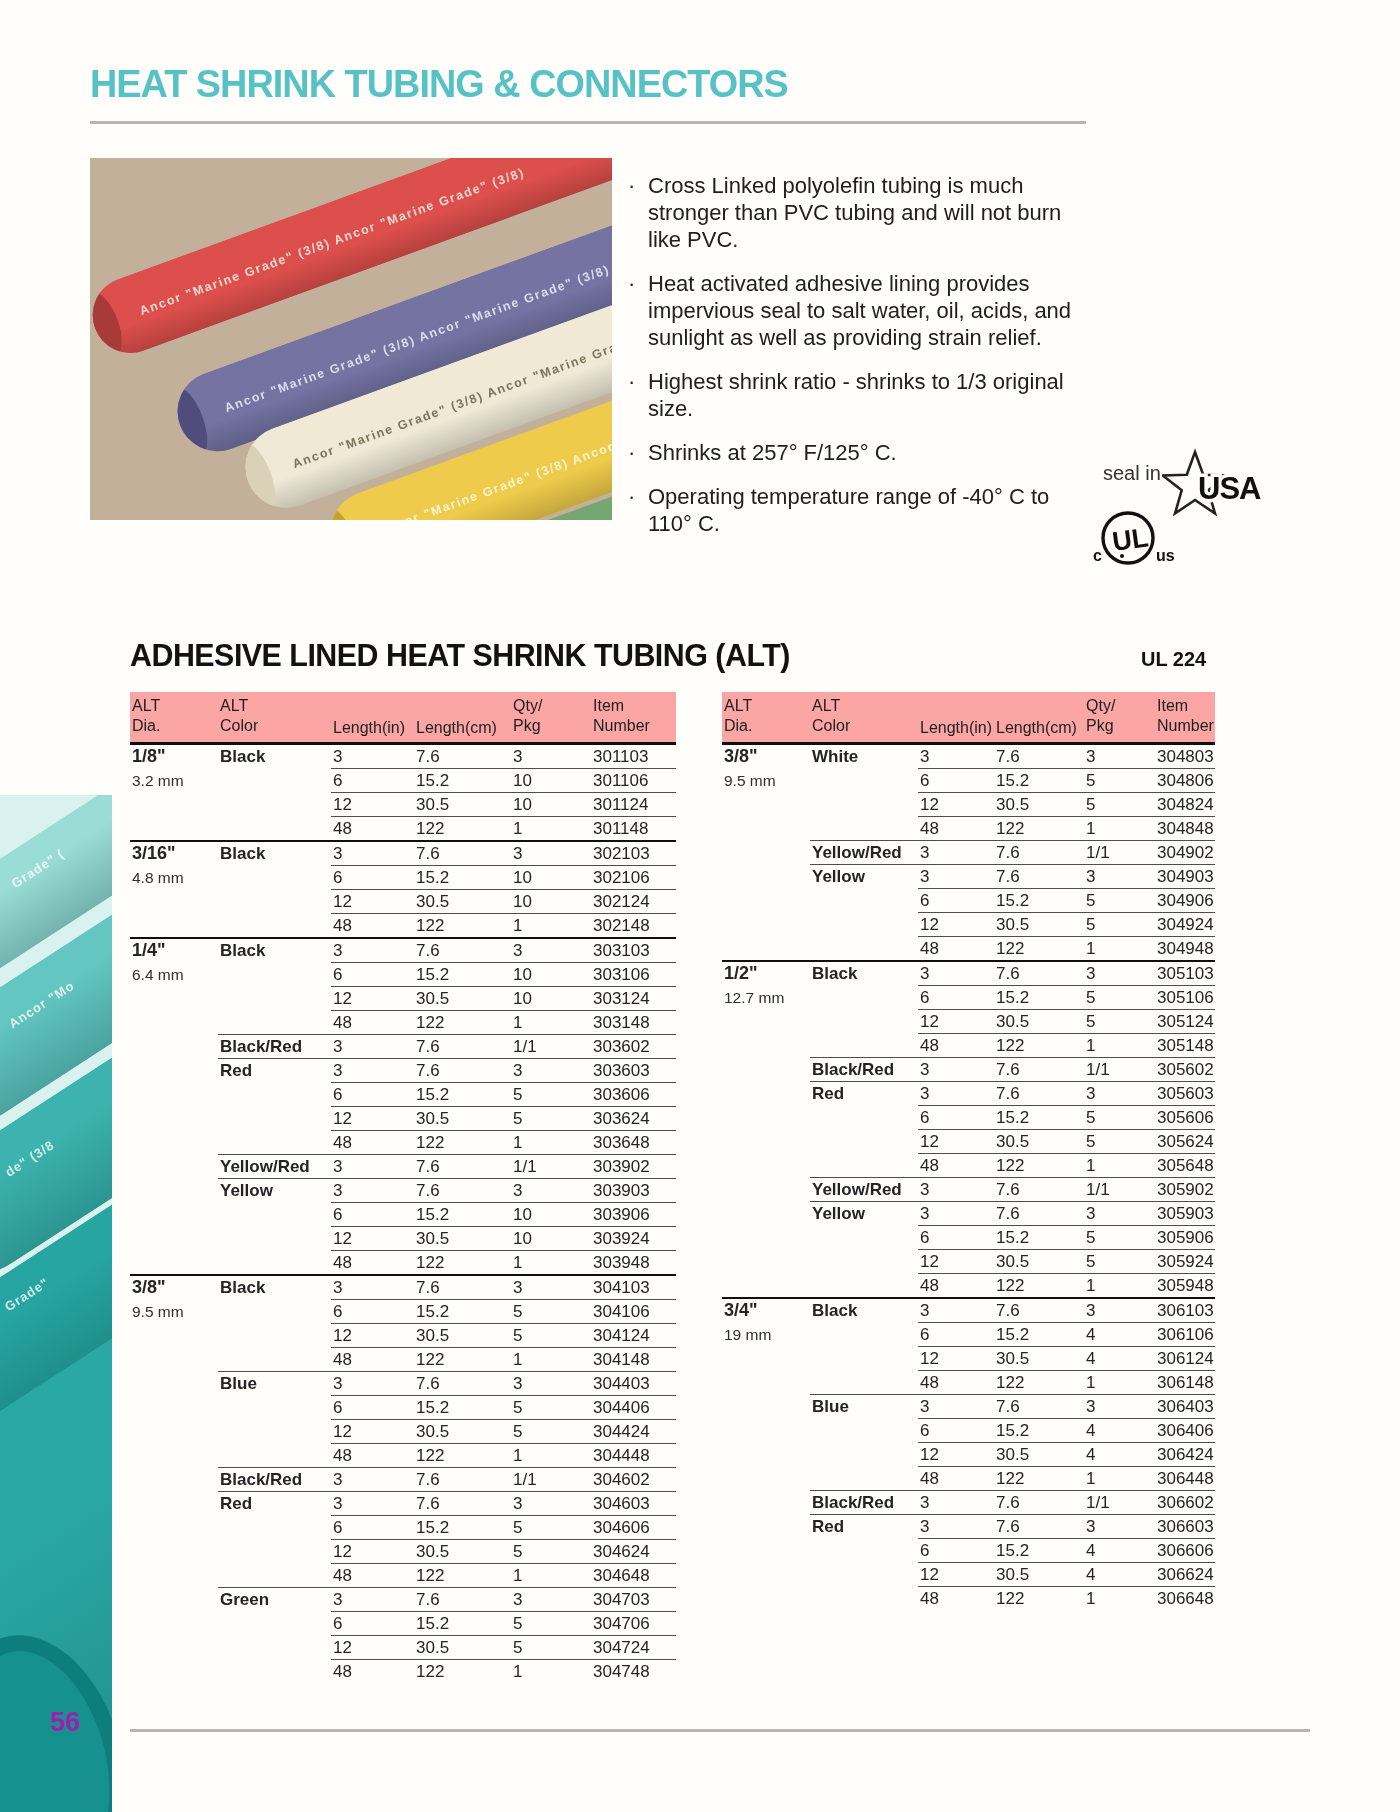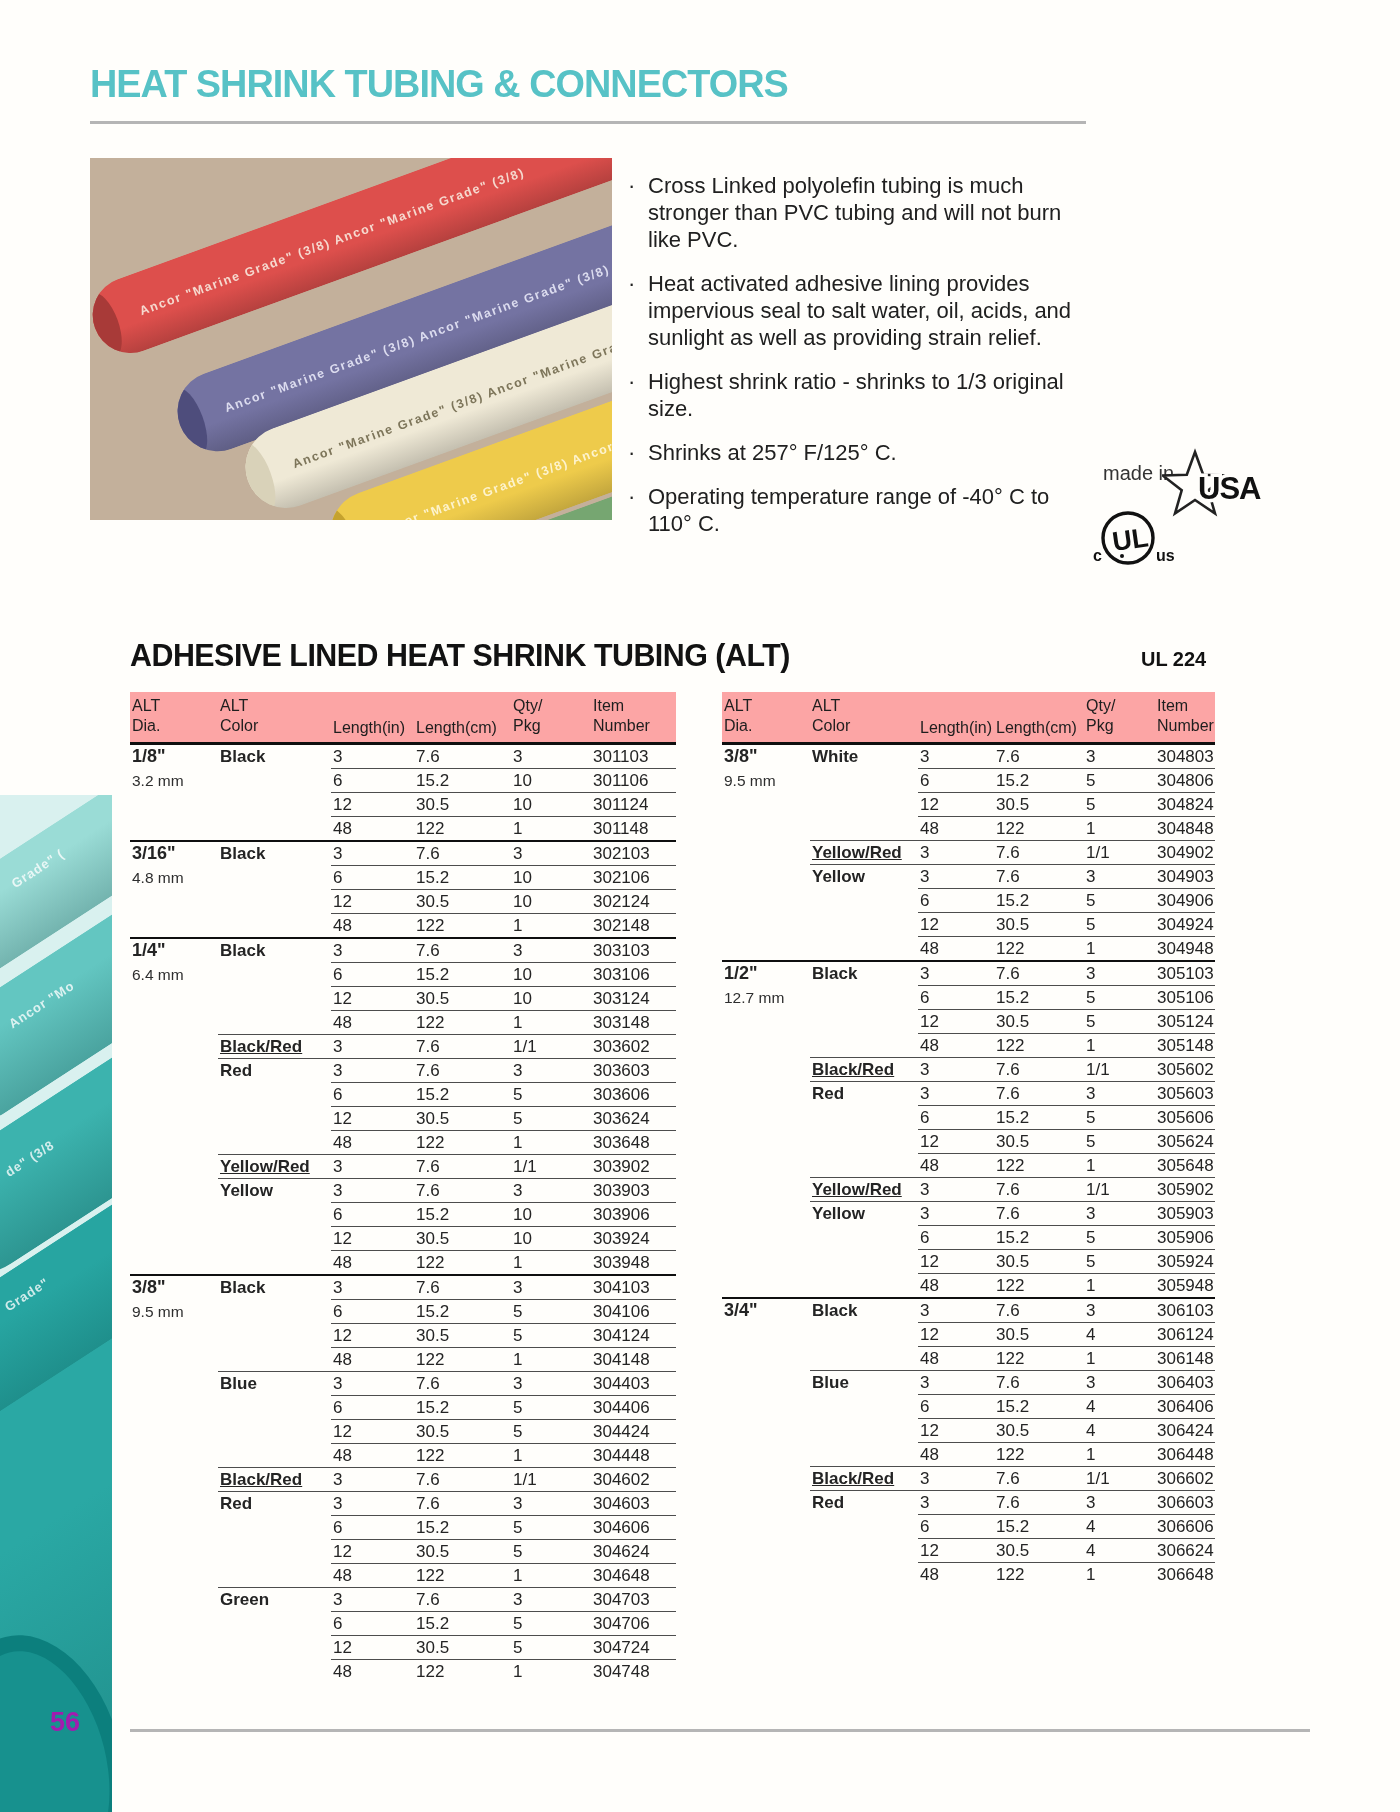--- a/index.html
+++ b/index.html
@@ -37,21 +37,21 @@
   .tablebox{position:absolute;top:692px;}
   .tablebox.left{left:130px;width:546px;}
   .tablebox.right{left:722px;width:493px;}
   table.alt{border-collapse:collapse;table-layout:fixed;width:100%;}
   .alt th{background:#fca5a5;font-weight:normal;font-size:16px;color:#1e1e1e;text-align:left;
           vertical-align:top;padding:4px 0 4px 2px;border-bottom:3px solid #0f0f0f;height:42px;}
   .alt th .l1,.alt th .l2{line-height:20px;white-space:nowrap;}
   .alt th.bot{vertical-align:bottom;}
   .alt td{height:23px;font-size:17px;white-space:nowrap;padding:0 0 0 2px;vertical-align:middle;color:#242424;}
   .alt td.v{border-bottom:1.4px solid #4d4d4d;}
-  .alt tr.ce td.c2{border-bottom:1.4px solid #4d4d4d;text-decoration:underline;}
+  .alt tr.ce td.c2{border-bottom:1.4px solid #4d4d4d;}
   .alt tr.ge td{border-bottom:2.6px solid #0f0f0f !important;}
   .alt tr.te td{border-bottom:none !important;}
   .alt td.c1{font-weight:bold;font-size:18px;}
   .alt td.c1.mm{font-weight:normal;font-size:15.5px;color:#2e2e2e;}
   .alt td.c2{font-weight:bold;}
 
   
   .sidebar{position:absolute;left:0;top:795px;width:112px;height:1017px;background:#d9f1ef;overflow:hidden;}
   .stripe{position:absolute;transform-origin:0 50%;border-radius:60px;}
   .s-label{position:absolute;color:rgba(255,255,255,.78);font-size:13px;font-weight:bold;
@@ -111,21 +111,21 @@
       <div class="feat">
         <span class="dot">·</span>
         <span class="txt">Shrinks at 257° F/125° C.</span>
       </div>
       <div class="feat">
         <span class="dot">·</span>
         <span class="txt">Operating temperature range of -40° C to 110° C.</span>
       </div>
     </div>
 
-  <div class="made-in">made in</div>
+  <div class="made-in">seal in</div>
   <div class="usa-star">
     <svg width="100" height="80" viewBox="0 0 100 80">
       <polygon points="33,4 41.2,26.7 65.3,27.5 46.3,42.3 53,65.5 33,52 13,65.5 19.7,42.3 0.7,27.5 24.8,26.7" fill="#fffefb" stroke="#222" stroke-width="2.6" stroke-linejoin="miter"></polygon>
       <text x="36" y="51" font-family="Liberation Sans, sans-serif" font-size="31" font-weight="bold" letter-spacing="-1" stroke="#fffefb" stroke-width="7" paint-order="stroke" fill="#111">USA</text>
     </svg>
   </div>
   <div class="ul-mark">
     <svg width="118" height="64" viewBox="0 0 118 64">
       <circle cx="52" cy="30" r="25" fill="#fffefb" stroke="#111" stroke-width="3.4"></circle>
       <text x="36" y="41" font-family="Liberation Sans, sans-serif" font-size="27" font-weight="bold" transform="rotate(-8 52 30)" fill="#111">UL</text>
@@ -713,20 +713,28 @@
           </tr>
           <tr>
             <td class="c1">3/4"</td>
             <td class="c2">Black</td>
             <td class="v">3</td>
             <td class="v">7.6</td>
             <td class="v">3</td>
             <td class="v">306103</td>
           </tr>
           <tr>
+            <td class="c1 mm">19 mm</td>
+            <td class="c2"></td>
+            <td class="v">6</td>
+            <td class="v">15.2</td>
+            <td class="v">4</td>
+            <td class="v">306106</td>
+          </tr>
+          <tr>
             <td class="c1"></td>
             <td class="c2"></td>
             <td class="v">12</td>
             <td class="v">30.5</td>
             <td class="v">4</td>
             <td class="v">306124</td>
           </tr>
           <tr class="ce">
             <td class="c1"></td>
             <td class="c2"></td>

